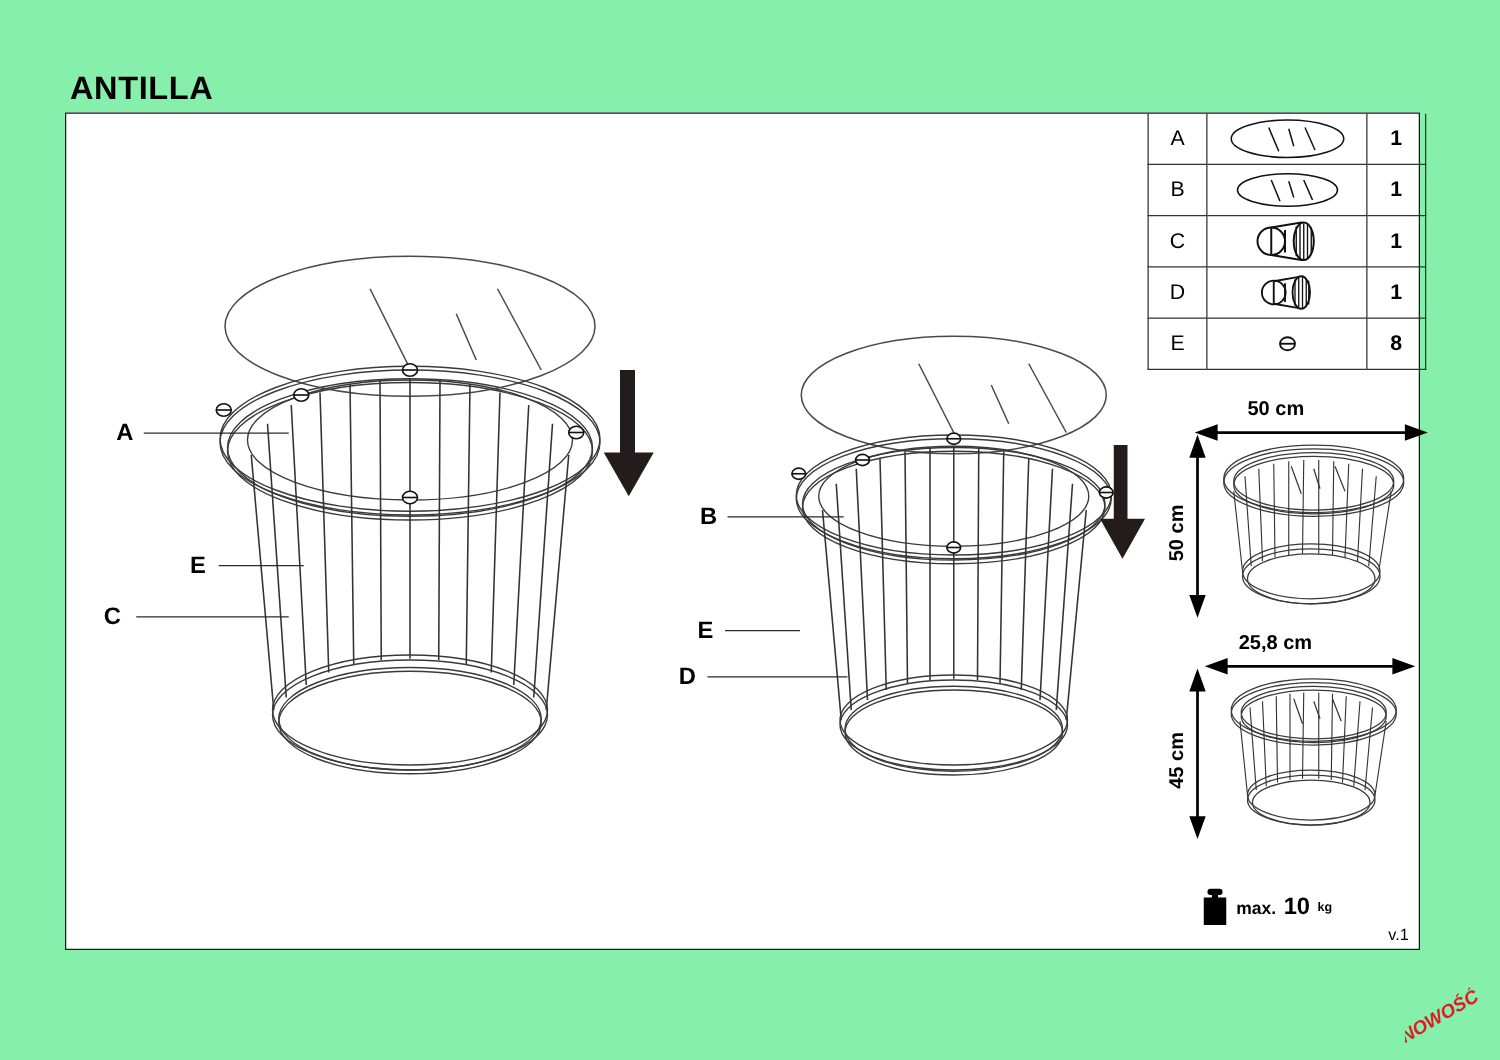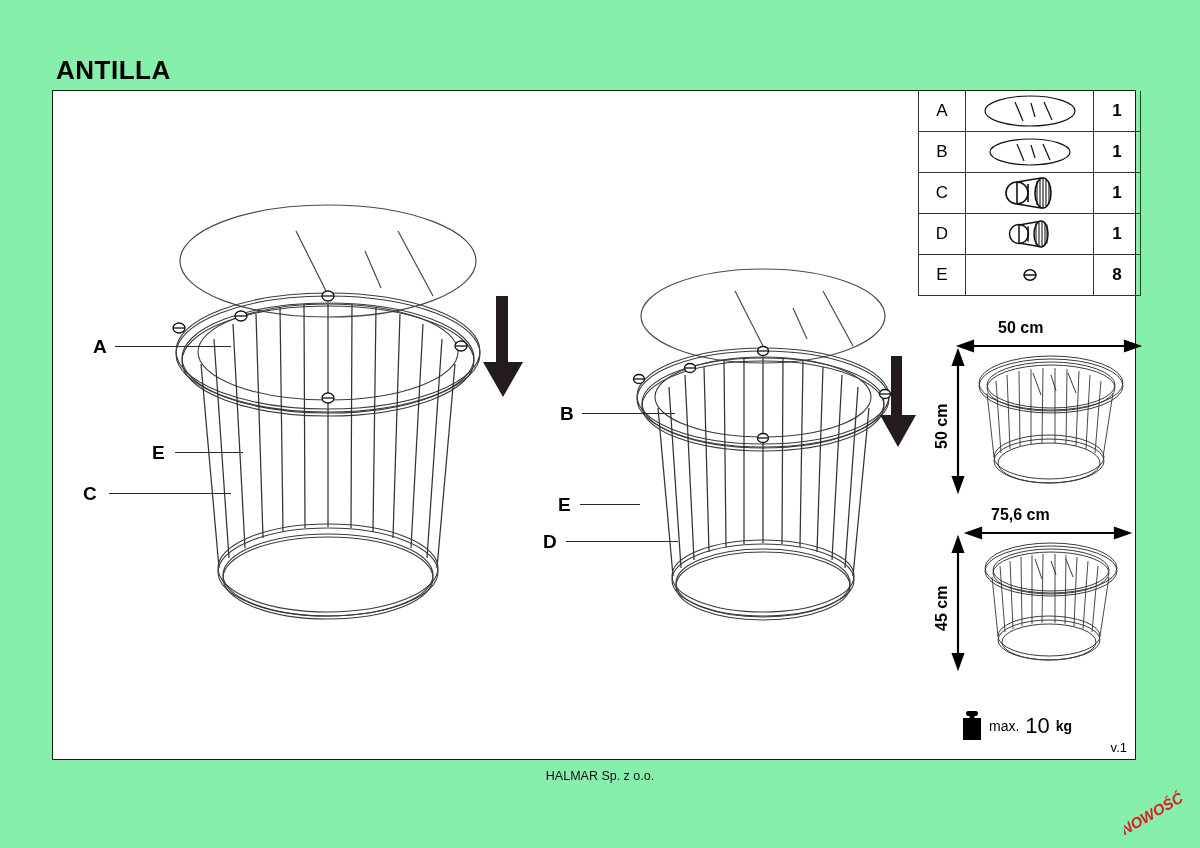--- a/index.html
+++ b/index.html
@@ -108,28 +108,28 @@
   #maxload {
     position: absolute;
     left: 908px;
     top: 620px;
     display: flex;
     align-items: center;
     gap: 6px;
   }
   #maxload .mx {
     font-size: 14px;
-    font-weight: normal;
+    font-weight: bold;
   }
   #maxload .num {
-    font-size: 22px;
-    font-weight: normal;
+    font-size: 19px;
+    font-weight: bold;
   }
   #maxload .unit {
-    font-size: 14px;
+    font-size: 10px;
     font-weight: bold;
   }
 
   
   #footer {
     position: absolute;
     left: 0;
     top: 768px;
     width: 1200px;
     text-align: center;
@@ -471,21 +471,21 @@
           </g>
           <ellipse cx="80" cy="108" rx="55" ry="22"></ellipse>
           <ellipse cx="80" cy="112" rx="55" ry="22"></ellipse>
           <ellipse cx="80" cy="114" rx="51" ry="20"></ellipse>
         </g>
       </svg>
     </div>
 
     <div style="position:absolute; left:860px; top:415px; width:220px; height:180px;">
 
-      <div class="dim-text" style="left:78px; top:0px;">75,6 cm</div>
+      <div class="dim-text" style="left:78px; top:0px;">25,8 cm</div>
 
       <svg style="position:absolute; left:54px; top:20px;" width="162" height="14" viewBox="0 0 162 14">
         <g stroke="#000" stroke-width="2.2" fill="#000">
           <line x1="10" y1="7" x2="152" y2="7"></line>
           <polygon points="0,7 14,2 14,12"></polygon>
           <polygon points="162,7 148,2 148,12"></polygon>
         </g>
       </svg>
 
       <div class="dim-text-vert" style="left:20px; top:125px;">45 cm</div>
@@ -538,20 +538,19 @@
       </svg>
       <span class="mx">max.</span>
       <span class="num">10</span>
       <span class="unit">kg</span>
     </div>
 
     <div id="version">v.1</div>
   </div>
 
   <div id="footer">
-    <div>HALMAR Sp. z o.o.</div>
   </div>
 
   <div id="nowosc">
     <span>NOWOŚĆ</span>
   </div>
 
 </div>
 
 </body></html>

